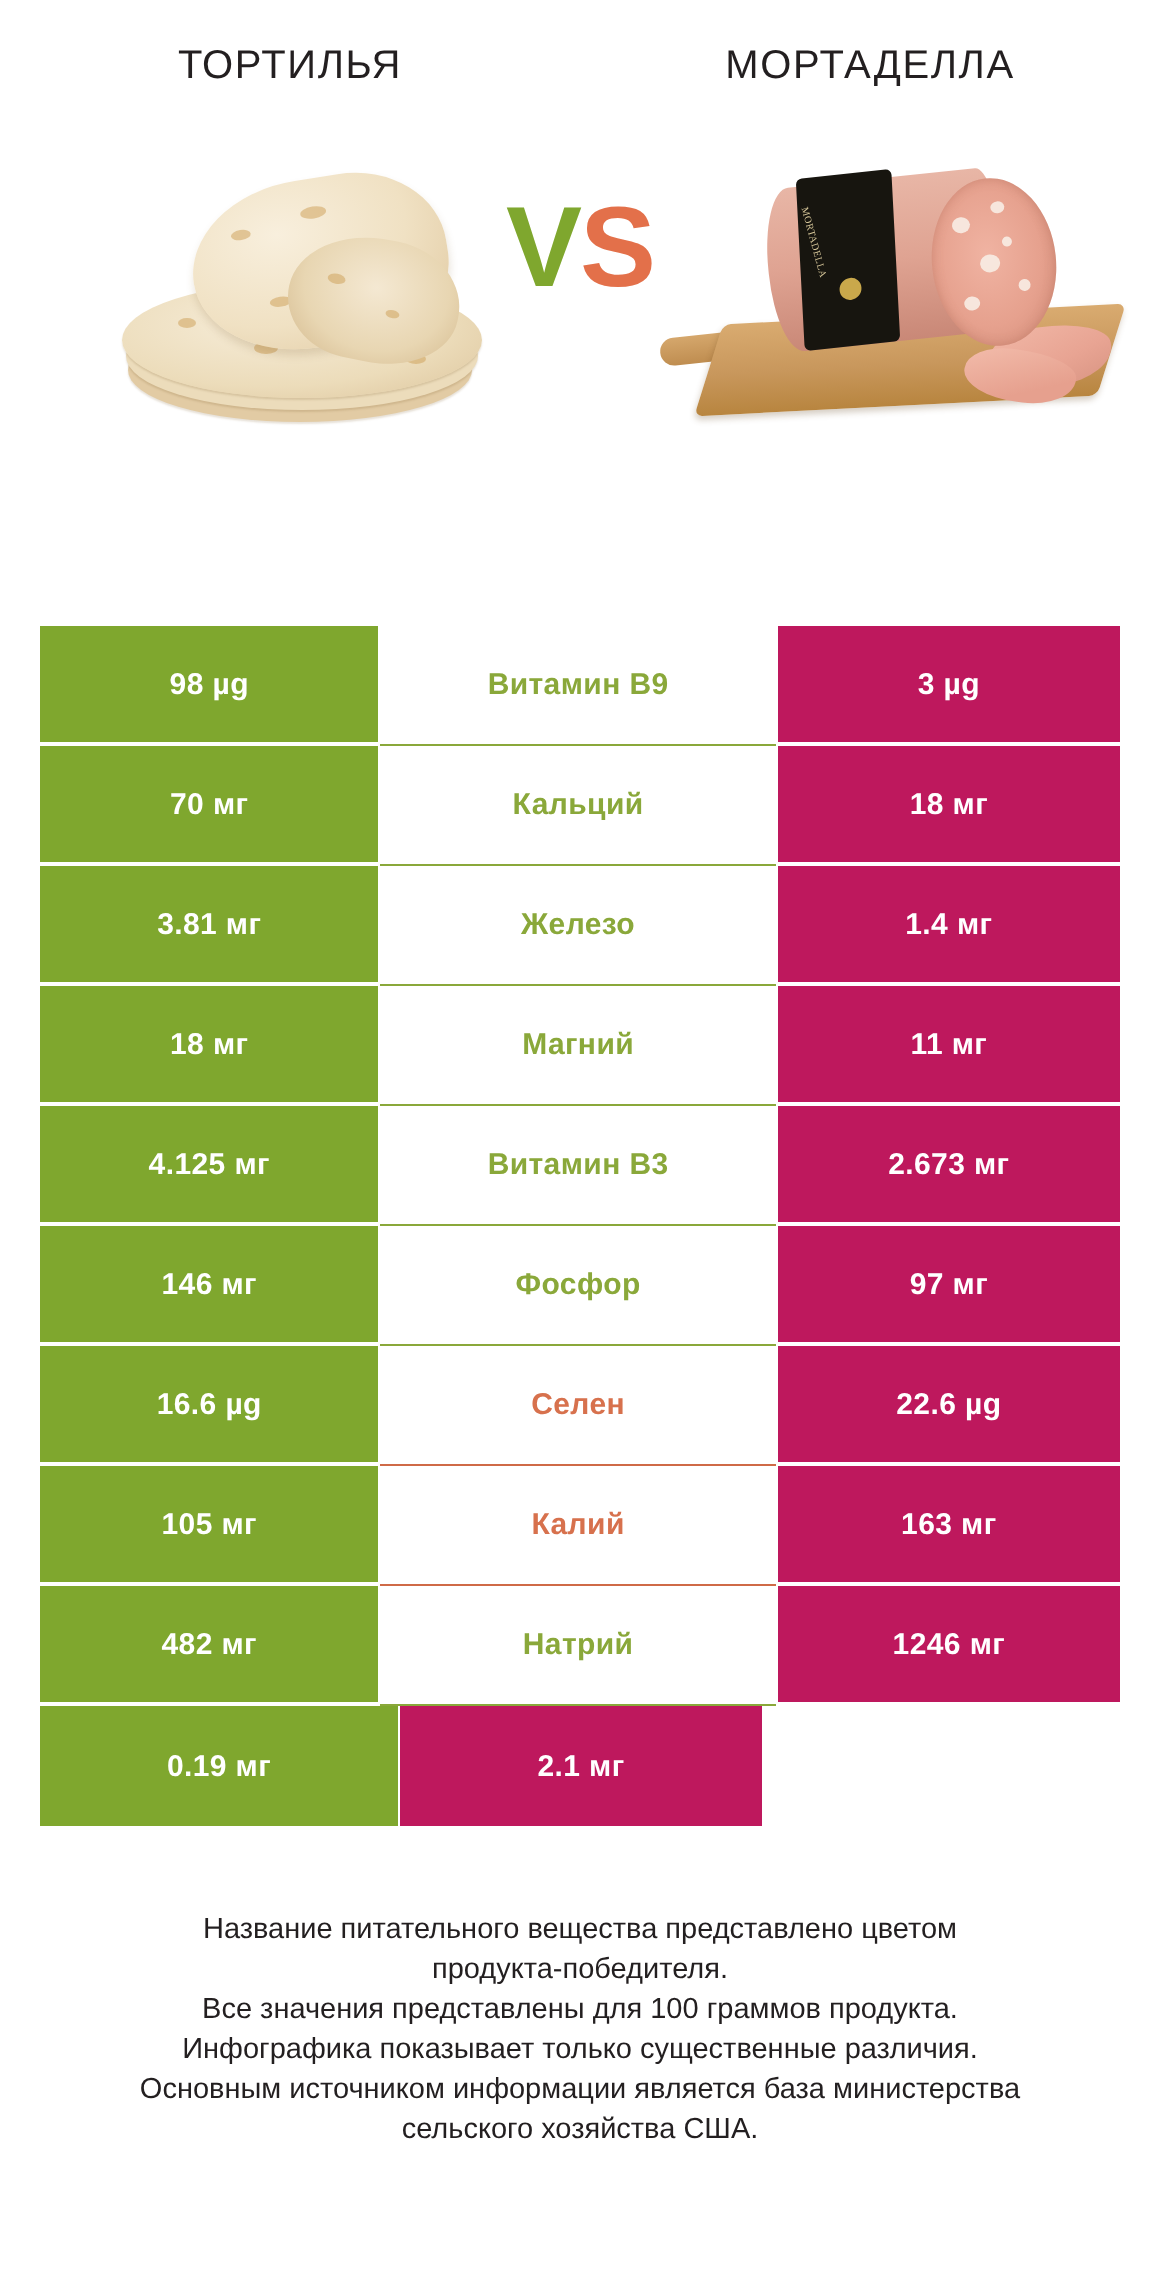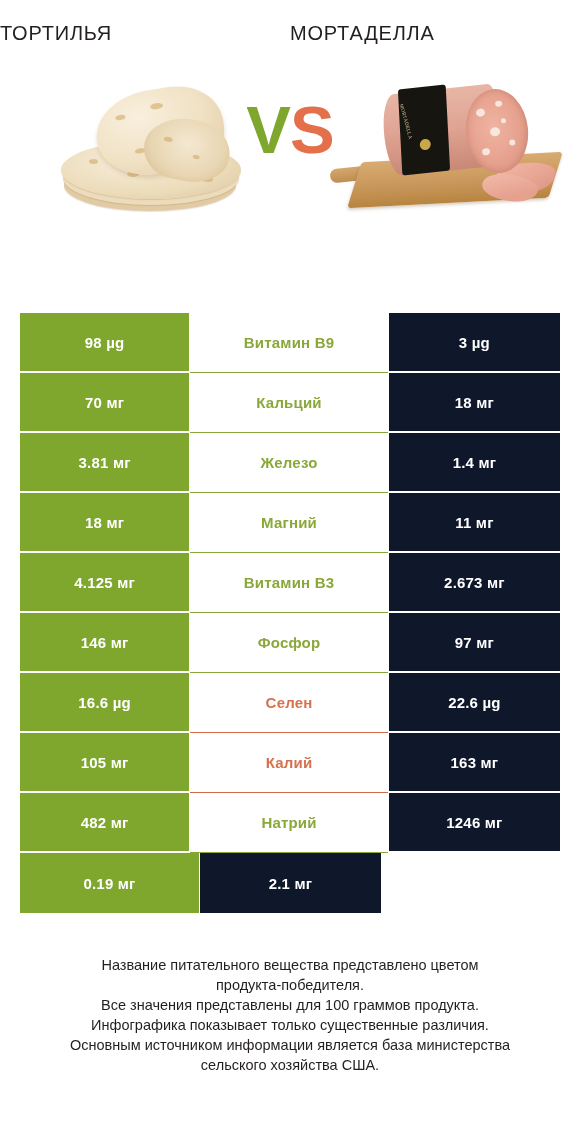--- a/index.html
+++ b/index.html
@@ -20,20 +20,21 @@
   }
 
   
   .header {
     display: flex;
     width: 100%;
     padding-top: 22px;
   }
   .header-col {
     width: 50%;
+    text-align: center;
   }
   .product-title {
     font-size: 20px;
     font-weight: 300;
     letter-spacing: 0.8px;
     color: #231f20;
     text-transform: uppercase;
     font-family: "Liberation Sans", "DejaVu Sans", sans-serif;
   }
 
@@ -51,21 +52,21 @@
     height: 180px;
   }
   .hero-left  { left: 28px;  width: 220px; }
   .hero-right { right: 12px; width: 220px; }
 
   .vs {
     position: absolute;
     left: 0; right: 0;
     top: 28px;
     text-align: center;
-    font-size: 67px;
+    font-size: 57px;
     font-weight: bold;
     letter-spacing: -1px;
     font-family: "Liberation Sans", "DejaVu Sans", sans-serif;
   }
   .vs .v { color: #7FA72E; }
   .vs .s { color: #E3704A; }
 
   
   .tortilla-wrap { position: absolute; left: 30px; top: 12px; width: 190px; height: 150px; }
   .tort-disc {
@@ -169,21 +170,21 @@
     letter-spacing: .2px;
   }
   .cell-left {
     width: 179px;
     background: #7FA72E;
     color: #ffffff;
     border-bottom: 2px solid #ffffff;
   }
   .cell-right {
     width: 181px;
-    background: #0f172a;
+    background: #be185d;
     color: #ffffff;
     border-bottom: 2px solid #ffffff;
     margin-left: 1px;
   }
   .cell-mid {
     width: 209px;
     background: #ffffff;
     margin-left: 1px;
     border-bottom: 1px solid #8aa83a;
   }

